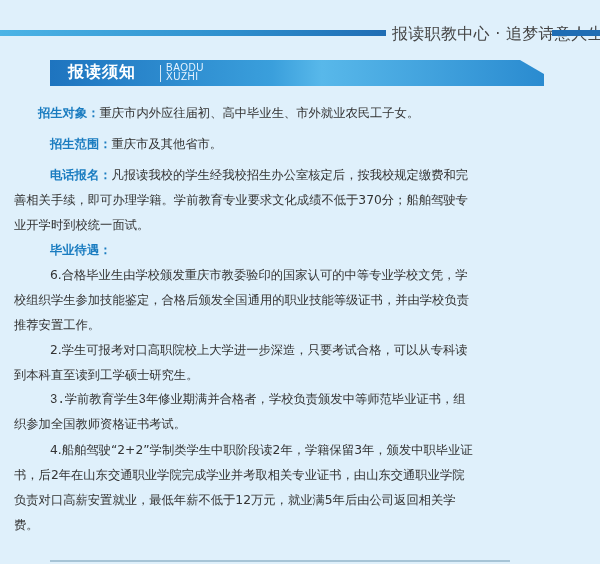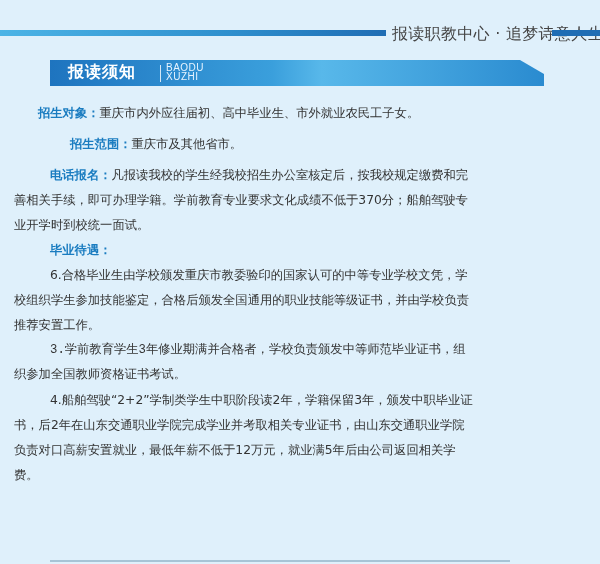--- a/index.html
+++ b/index.html
@@ -61,28 +61,29 @@
   <div class="banner-en">
     <div>BAODU</div>
     <div>XUZHI</div>
   </div>
 </div>
 
 <div class="content">
   <p class="p" style="margin-left:24px;text-indent:0;margin-bottom:6px;">
     <span class="label">招生对象：</span><span>重庆市内外应往届初、高中毕业生、市外就业农民工子女。</span>
   </p>
-  <p class="p" style="margin-left:56px;text-indent:0;margin-bottom:6px;">
+  <p class="p" style="margin-left:36px;text-indent:0;margin-bottom:6px;">
     <span class="label">招生范围：</span><span>重庆市及其他省市。</span>
   </p>
   <p class="p" style="text-indent:36px;">
     <span class="label">电话报名：</span><span>凡报读我校的学生经我校招生办公室核定后，按我校规定缴费和完善相关手续，即可办理学籍。学前教育专业要求文化成绩不低于370分；船舶驾驶专业开学时到校统一面试。</span>
   </p>
   <p class="p" style="text-indent:36px;">
     <span class="label">毕业待遇：</span>
   </p>
   <p class="p" style="text-indent:36px;">6.合格毕业生由学校颁发重庆市教委验印的国家认可的中等专业学校文凭，学校组织学生参加技能鉴定，合格后颁发全国通用的职业技能等级证书，并由学校负责推荐安置工作。</p>
+  <p class="p" style="text-indent:36px;">2.学生可报考对口高职院校上大学进一步深造，只要考试合格，可以从专科读到本科直至读到工学硕士研究生。</p>
   <p class="p" style="text-indent:36px;font-family:Liberation Mono, monospace;">3.学前教育学生3年修业期满并合格者，学校负责颁发中等师范毕业证书，组织参加全国教师资格证书考试。</p>
   <p class="p" style="text-indent:36px;">4.船舶驾驶“2+2”学制类学生中职阶段读2年，学籍保留3年，颁发中职毕业证书，后2年在山东交通职业学院完成学业并考取相关专业证书，由山东交通职业学院负责对口高薪安置就业，最低年薪不低于12万元，就业满5年后由公司返回相关学费。</p>
 
 </div>
 
 <div class="bottom-rule"></div>
 
 </body></html>

